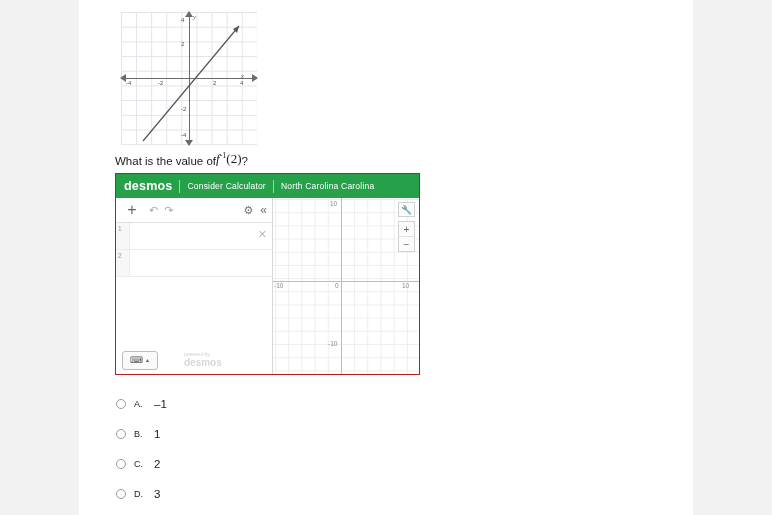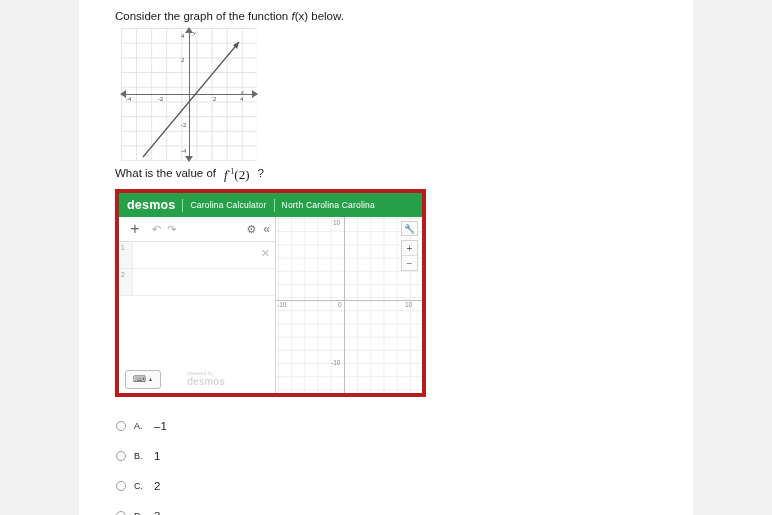--- a/index.html
+++ b/index.html
@@ -89,21 +89,21 @@
   }
   .line-fn {
     position: absolute;
     left: 0; top: 0;
   }
 
   
   .desmos {
     width: 303px;
     height: 200px;
-    border: 4px solid #b91c1c;
+    border: 1px solid #b91c1c;
     background: #fff;
     position: relative;
     margin-top: 6px;
     overflow: hidden;
   }
   .dm-header {
     height: 24px;
     background: #2f9e44;
     background: #27a04a;
     display: flex;
@@ -295,22 +295,22 @@
     color: #666;
   }
   .dm-zoom div:first-child { border-bottom: 1px solid #e0e0e0; }
 
   
   .question {
     font-size: 11.5px;
     color: #1a1a1a;
     margin: 6px 0 0 0;
     display: flex;
-    align-items: flex-start;
-    gap: 8px;
+    align-items: flex-end;
+    gap: 0;
   }
   .mathexpr {
     font-family: "Liberation Serif", serif;
     font-style: italic;
     font-size: 13px;
     position: relative;
   }
   .mathexpr sup {
     font-size: 8px;
     font-style: normal;
@@ -346,23 +346,20 @@
     font-size: 11.5px;
     color: #1a1a1a;
   }
 </style>
 </head>
 <body>
 
 <div class="page">
   <div class="content">
 
-    <p class="prompt">
-      <span>Consider the graph of the function </span><i>f</i><span>(x) below.</span>
-    </p>
 
     <div class="figure">
       <div class="grid-lines"></div>
       <div class="axis-x"></div>
       <div class="axis-y"></div>
       <div class="arrow arrow-x-right"></div>
       <div class="arrow arrow-x-left"></div>
       <div class="arrow arrow-y-up"></div>
       <div class="arrow arrow-y-down"></div>
 
@@ -388,21 +385,21 @@
     <div class="question">
       <span>What is the value of</span>
       <span class="mathexpr"><span>f</span><sup>-1</sup><span class="paren">(2)</span></span>
       <span>?</span>
     </div>
 
     <div class="desmos">
       <div class="dm-header">
         <span class="dm-logo">desmos</span>
         <span class="dm-sep"></span>
-        <span class="dm-title">Carolina Calculator</span>
+        <span class="dm-title">Consider Calculator</span>
         <span class="dm-sep"></span>
         <span class="dm-title">North Carolina Carolina</span>
       </div>
 
       <div class="dm-body">
         <div class="dm-left">
           <div class="dm-toolbar">
             <span class="dm-plus">+</span>
             <span class="dm-undo">↶</span>
             <span class="dm-redo">↷</span>

